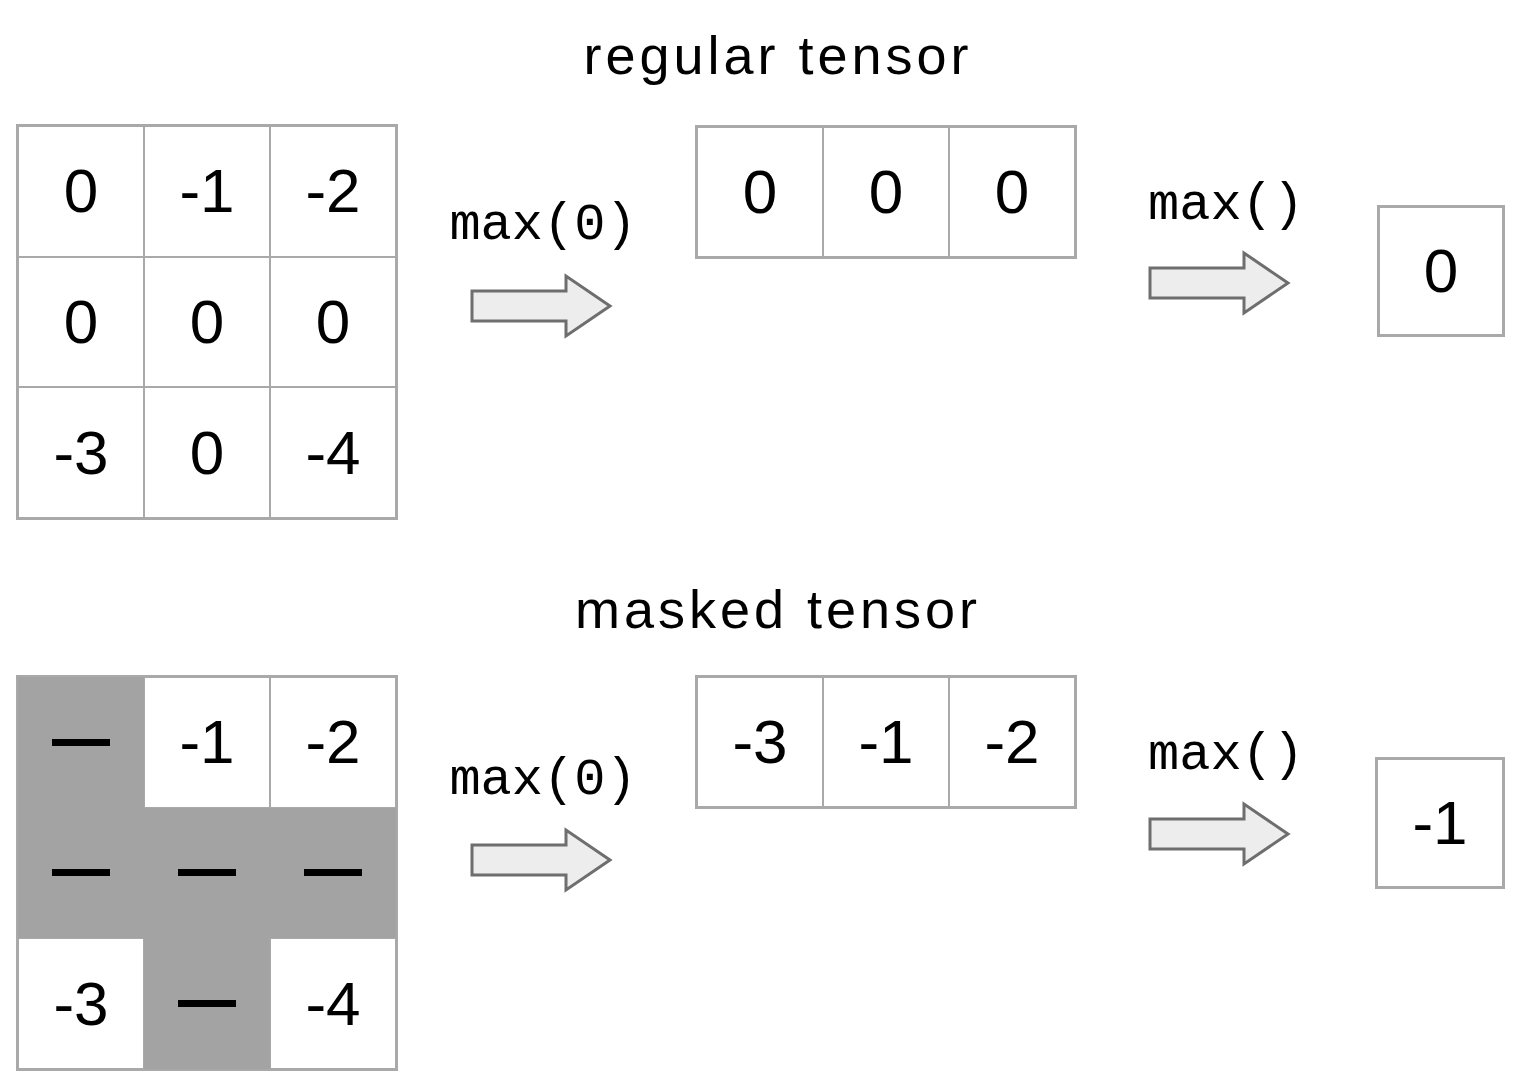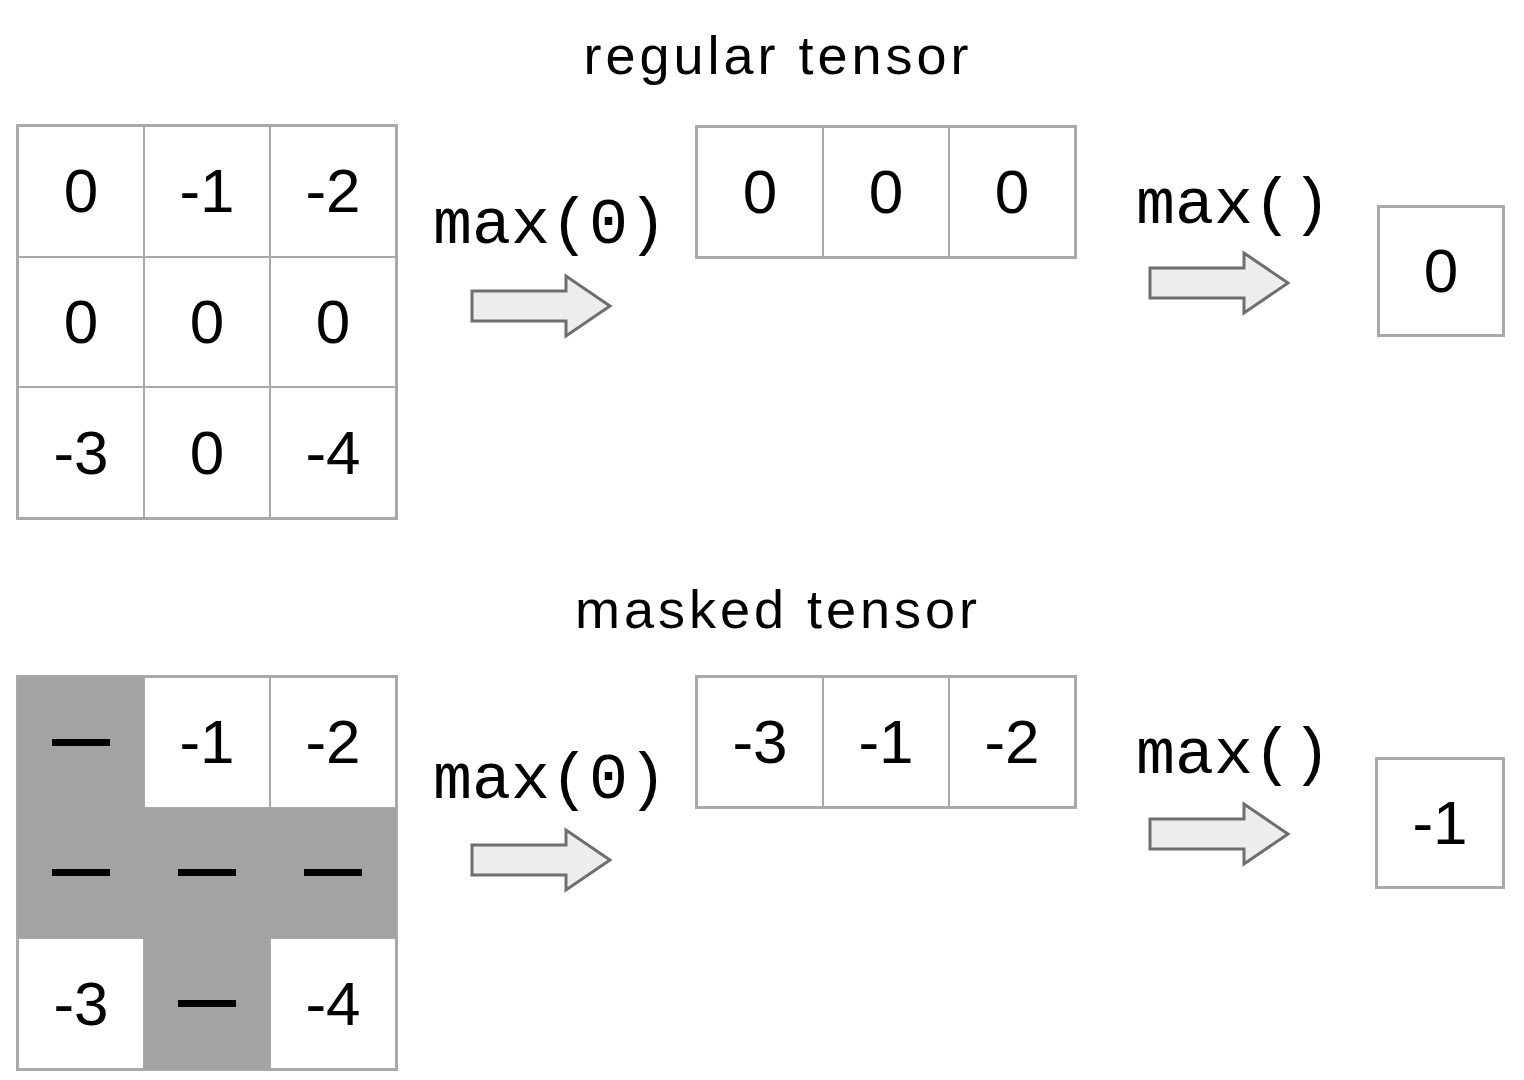--- a/index.html
+++ b/index.html
@@ -56,21 +56,21 @@
     border-color: var(--mask-fill);
   }
   .dash {
     width: 58px;
     height: 7px;
     background: var(--text);
   }
   .oplabel {
     position: absolute;
     font-family: "Liberation Mono", monospace;
-    font-size: 65px;
+    font-size: 52px;
     line-height: 56px;
     text-align: center;
     white-space: nowrap;
   }
   .arrow { position: absolute; }
   .arrow svg { display: block; }
   .arrow svg path {
     fill: var(--arrow-fill);
     stroke: var(--arrow-stroke);
     stroke-width: 3;

